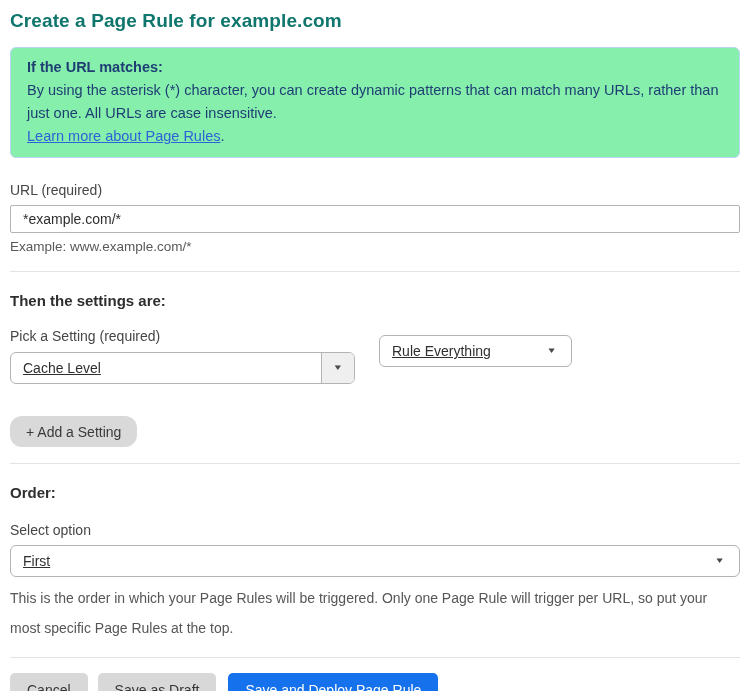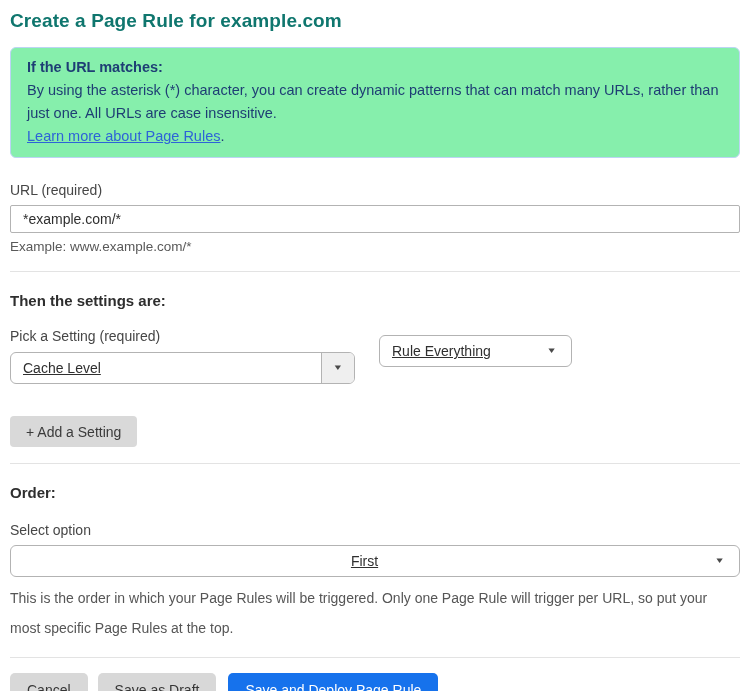--- a/index.html
+++ b/index.html
@@ -51,25 +51,25 @@
   .select-value { flex: 1; padding: 0 12px; font-size: 14px; color: #2f2f2f; white-space: nowrap; text-decoration: underline; }
   .select-arrow-section {
     width: 33px; align-self: stretch; flex: none;
     border-left: 1px solid #b3b3b3; background: #efefef;
     display: flex; align-items: center; justify-content: center;
   }
   .arrow { font-size: 8px; color: #4a4a4a; transform: scale(1.35, 1.0); line-height: 1; }
   .inline-arrow { padding: 0 13px 0 0; }
   .add-setting-btn {
     margin-top: 32px; height: 31px; padding: 0 16px;
-    background: #d9d9d9; border: none; border-radius: 4px;
+    background: #d9d9d9; border: none; border-radius: 12px;
     font-size: 14px; color: #3a3a3a; cursor: pointer;
     font-family: "Liberation Sans", sans-serif;
   }
-  .order-select { margin-top: 6px; text-align: center; }
+  .order-select { margin-top: 6px; }
   .order-helper { margin-top: 6px; font-size: 14px; color: #565656; line-height: 30px; max-width: 730px; }
   .actions-row { margin-top: 15px; display: flex; gap: 10px; align-items: center; }
   .btn {
     height: 33px; border: none; border-radius: 5px;
     font-size: 14px; padding: 0 17px; cursor: pointer;
     font-family: "Liberation Sans", sans-serif;
   }
   .btn-gray { background: #d8d8d8; color: #363636; }
   .btn-blue { background: #1672ec; color: #ffffff; margin-left: 2px; }
 </style>

